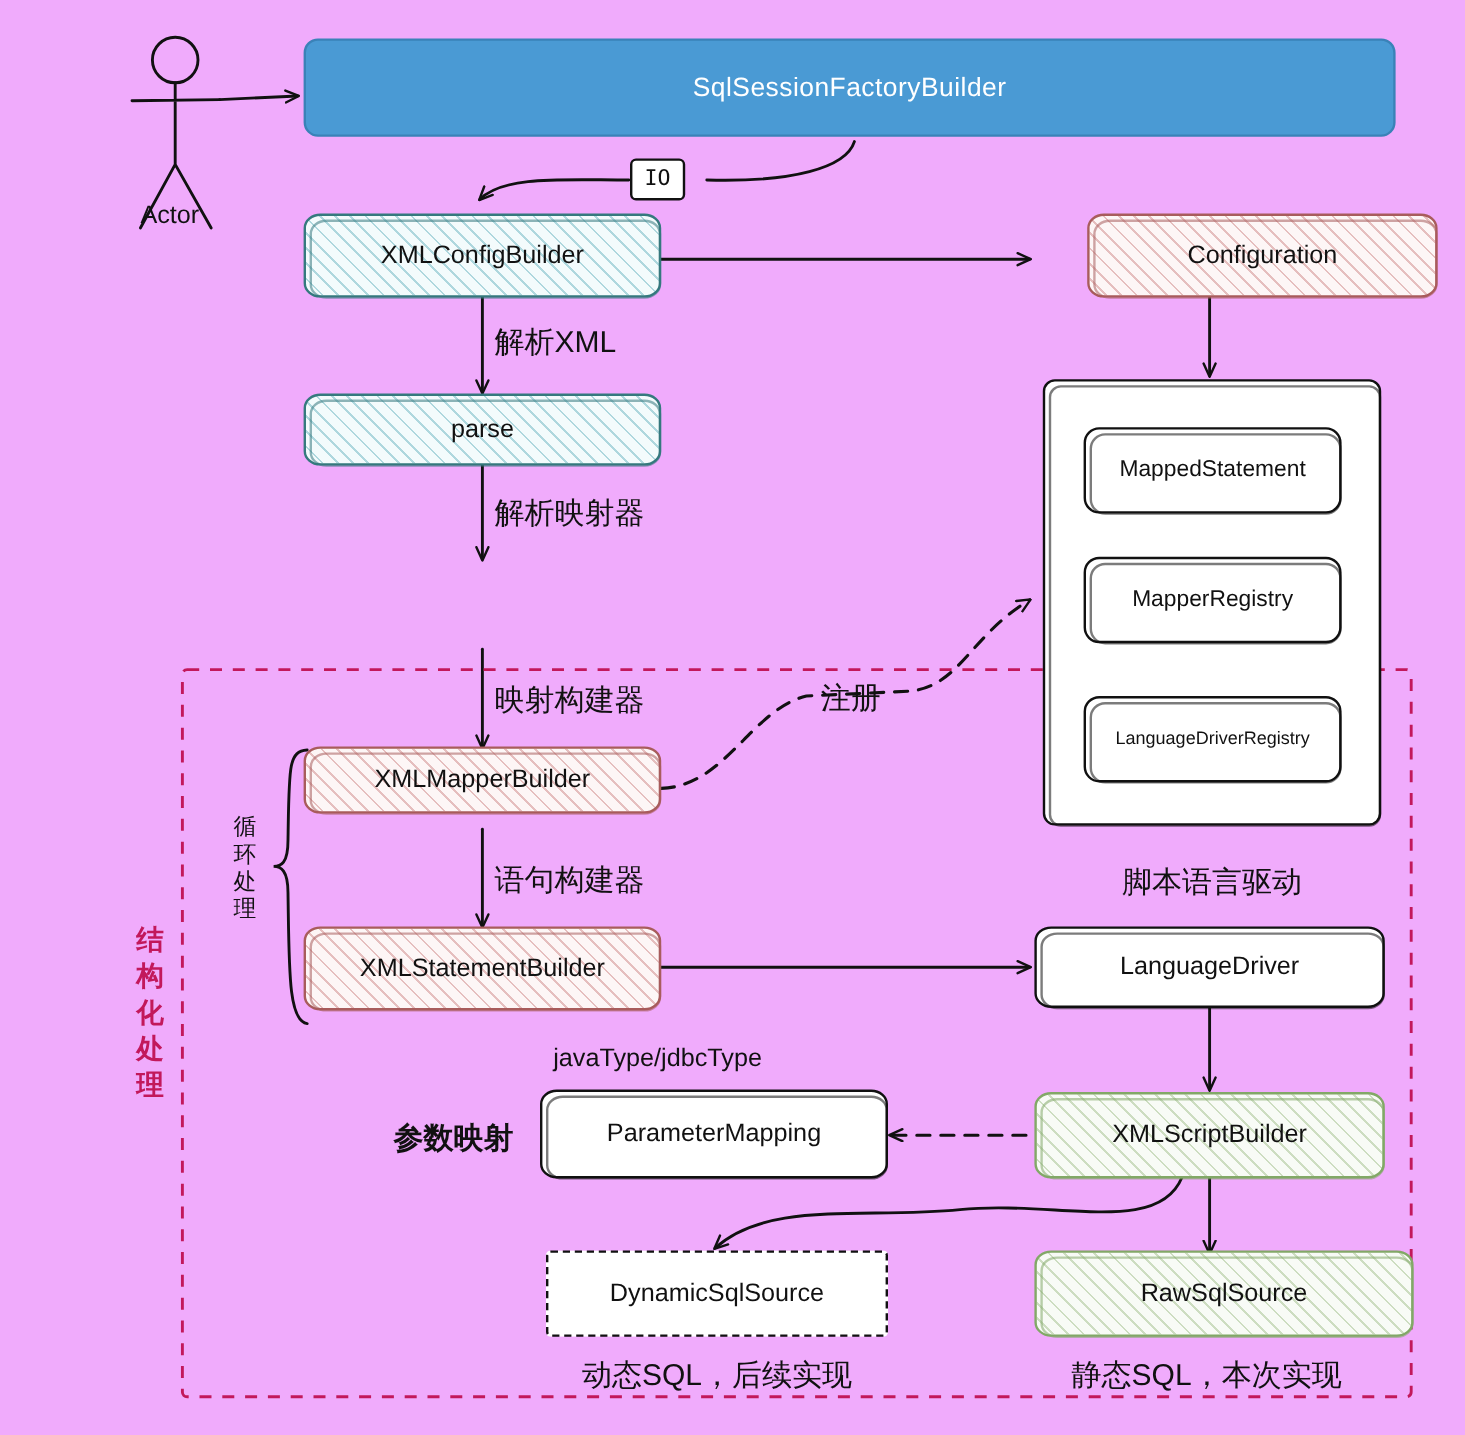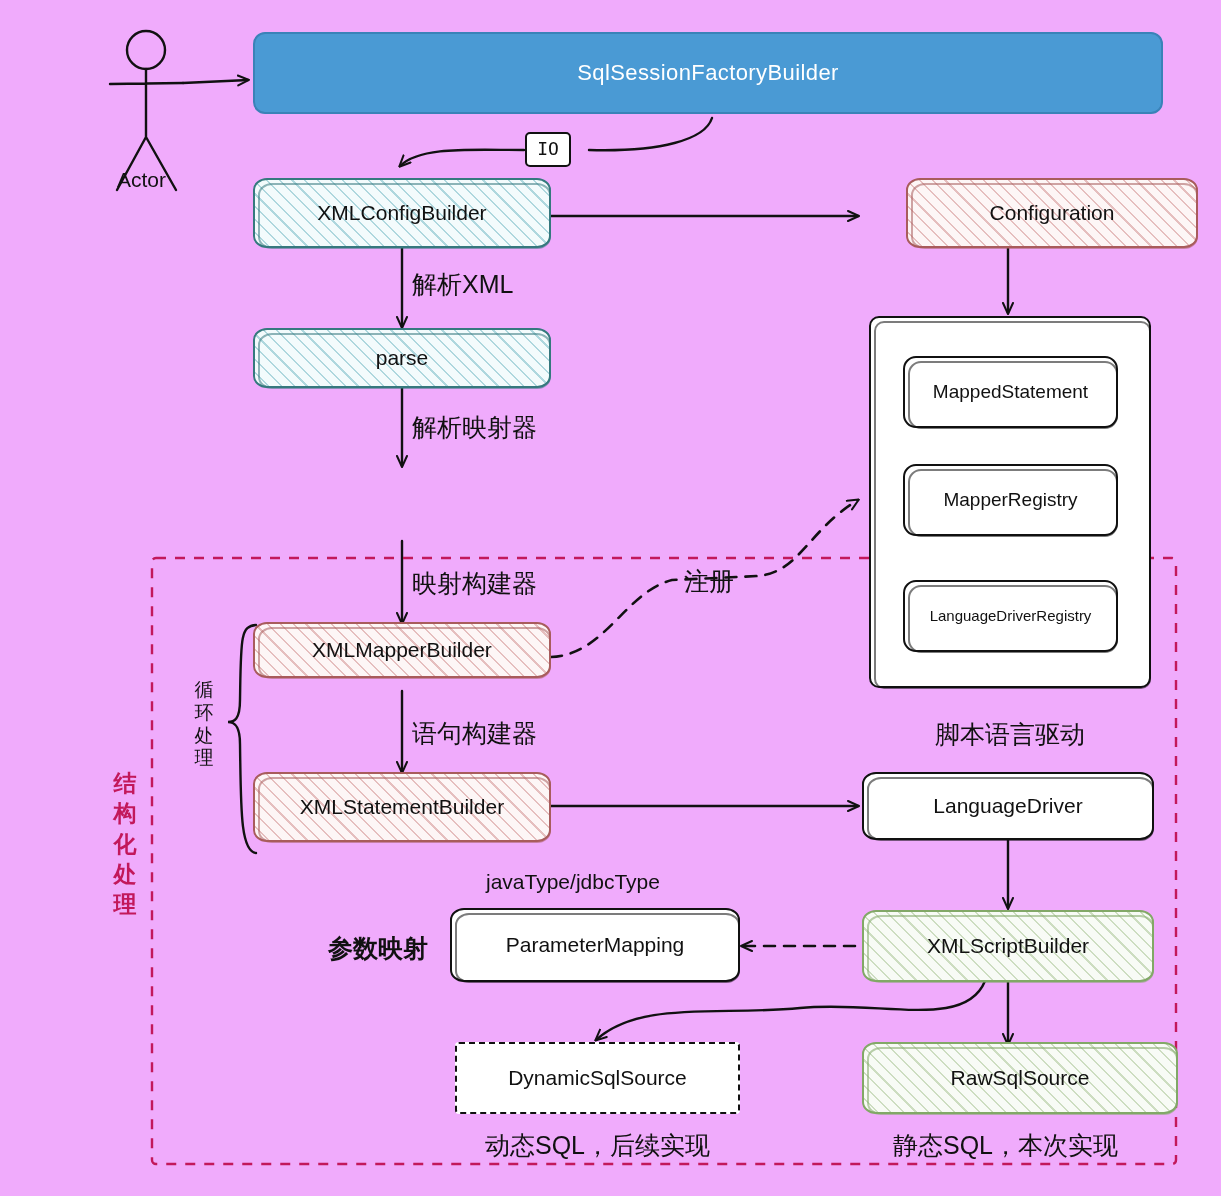--- a/index.html
+++ b/index.html
@@ -201,21 +201,21 @@
   <div class="txt t-cn" style="left:412px;top:411px;">解析映射器</div>
 
   <div class="txt t-cn" style="left:412px;top:567px;">映射构建器</div>
 
   <div class="txt t-cn" style="left:412px;top:717px;">语句构建器</div>
 
   <div class="txt t-cn" style="left:684px;top:565px;">注册</div>
 
   <div class="txt t-cn" style="left:935px;top:718px;">脚本语言驱动</div>
 
-  <div class="txt t-en" style="left:486px;top:870px;">javaType/jdbcType</div>
+  <div class="txt t-en" style="left:461px;top:870px;">javaType/jdbcType</div>
 
   <div class="txt t-cn t-bold" style="left:328px;top:932px;">参数映射</div>
 
   <div class="txt t-cn" style="left:485px;top:1129px;">动态SQL，后续实现</div>
 
   <div class="txt t-cn" style="left:893px;top:1129px;">静态SQL，本次实现</div>
 
   <div class="vlabel" style="left:110px;top:768px;">结构化处理</div>
 
   <div class="vlabel-b" style="left:192px;top:679px;">循环处理</div>

